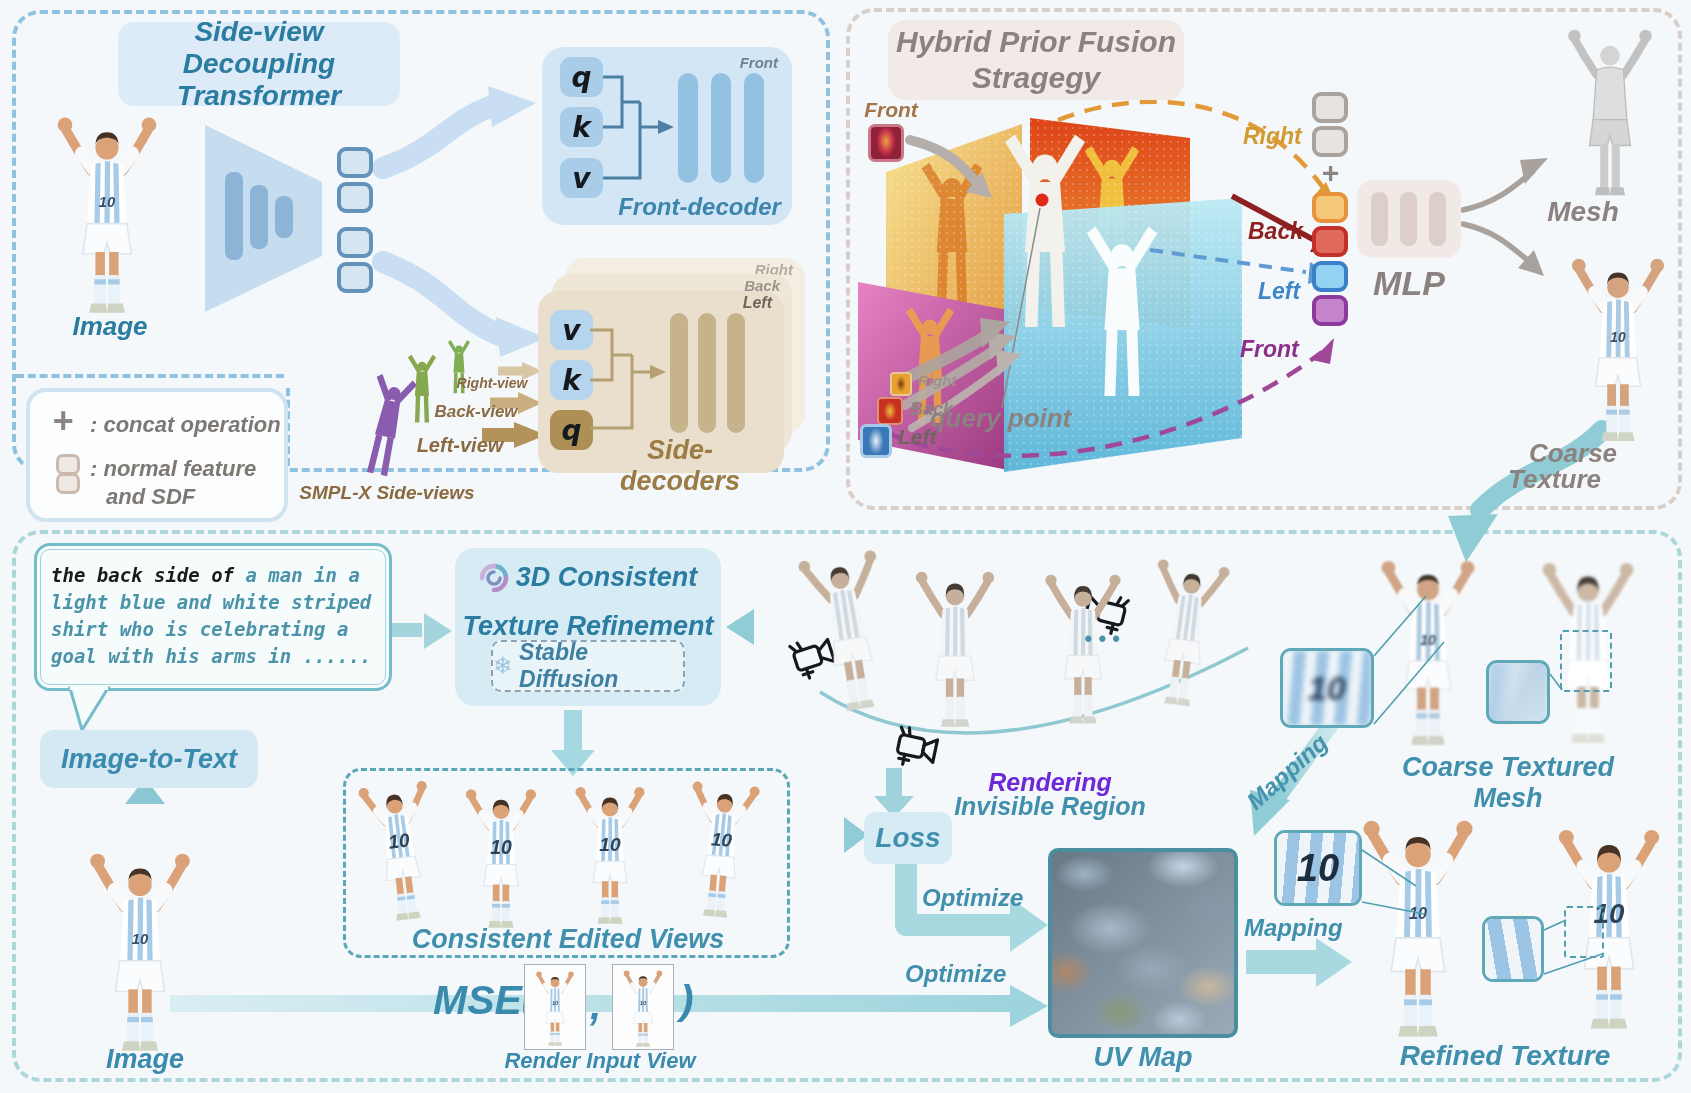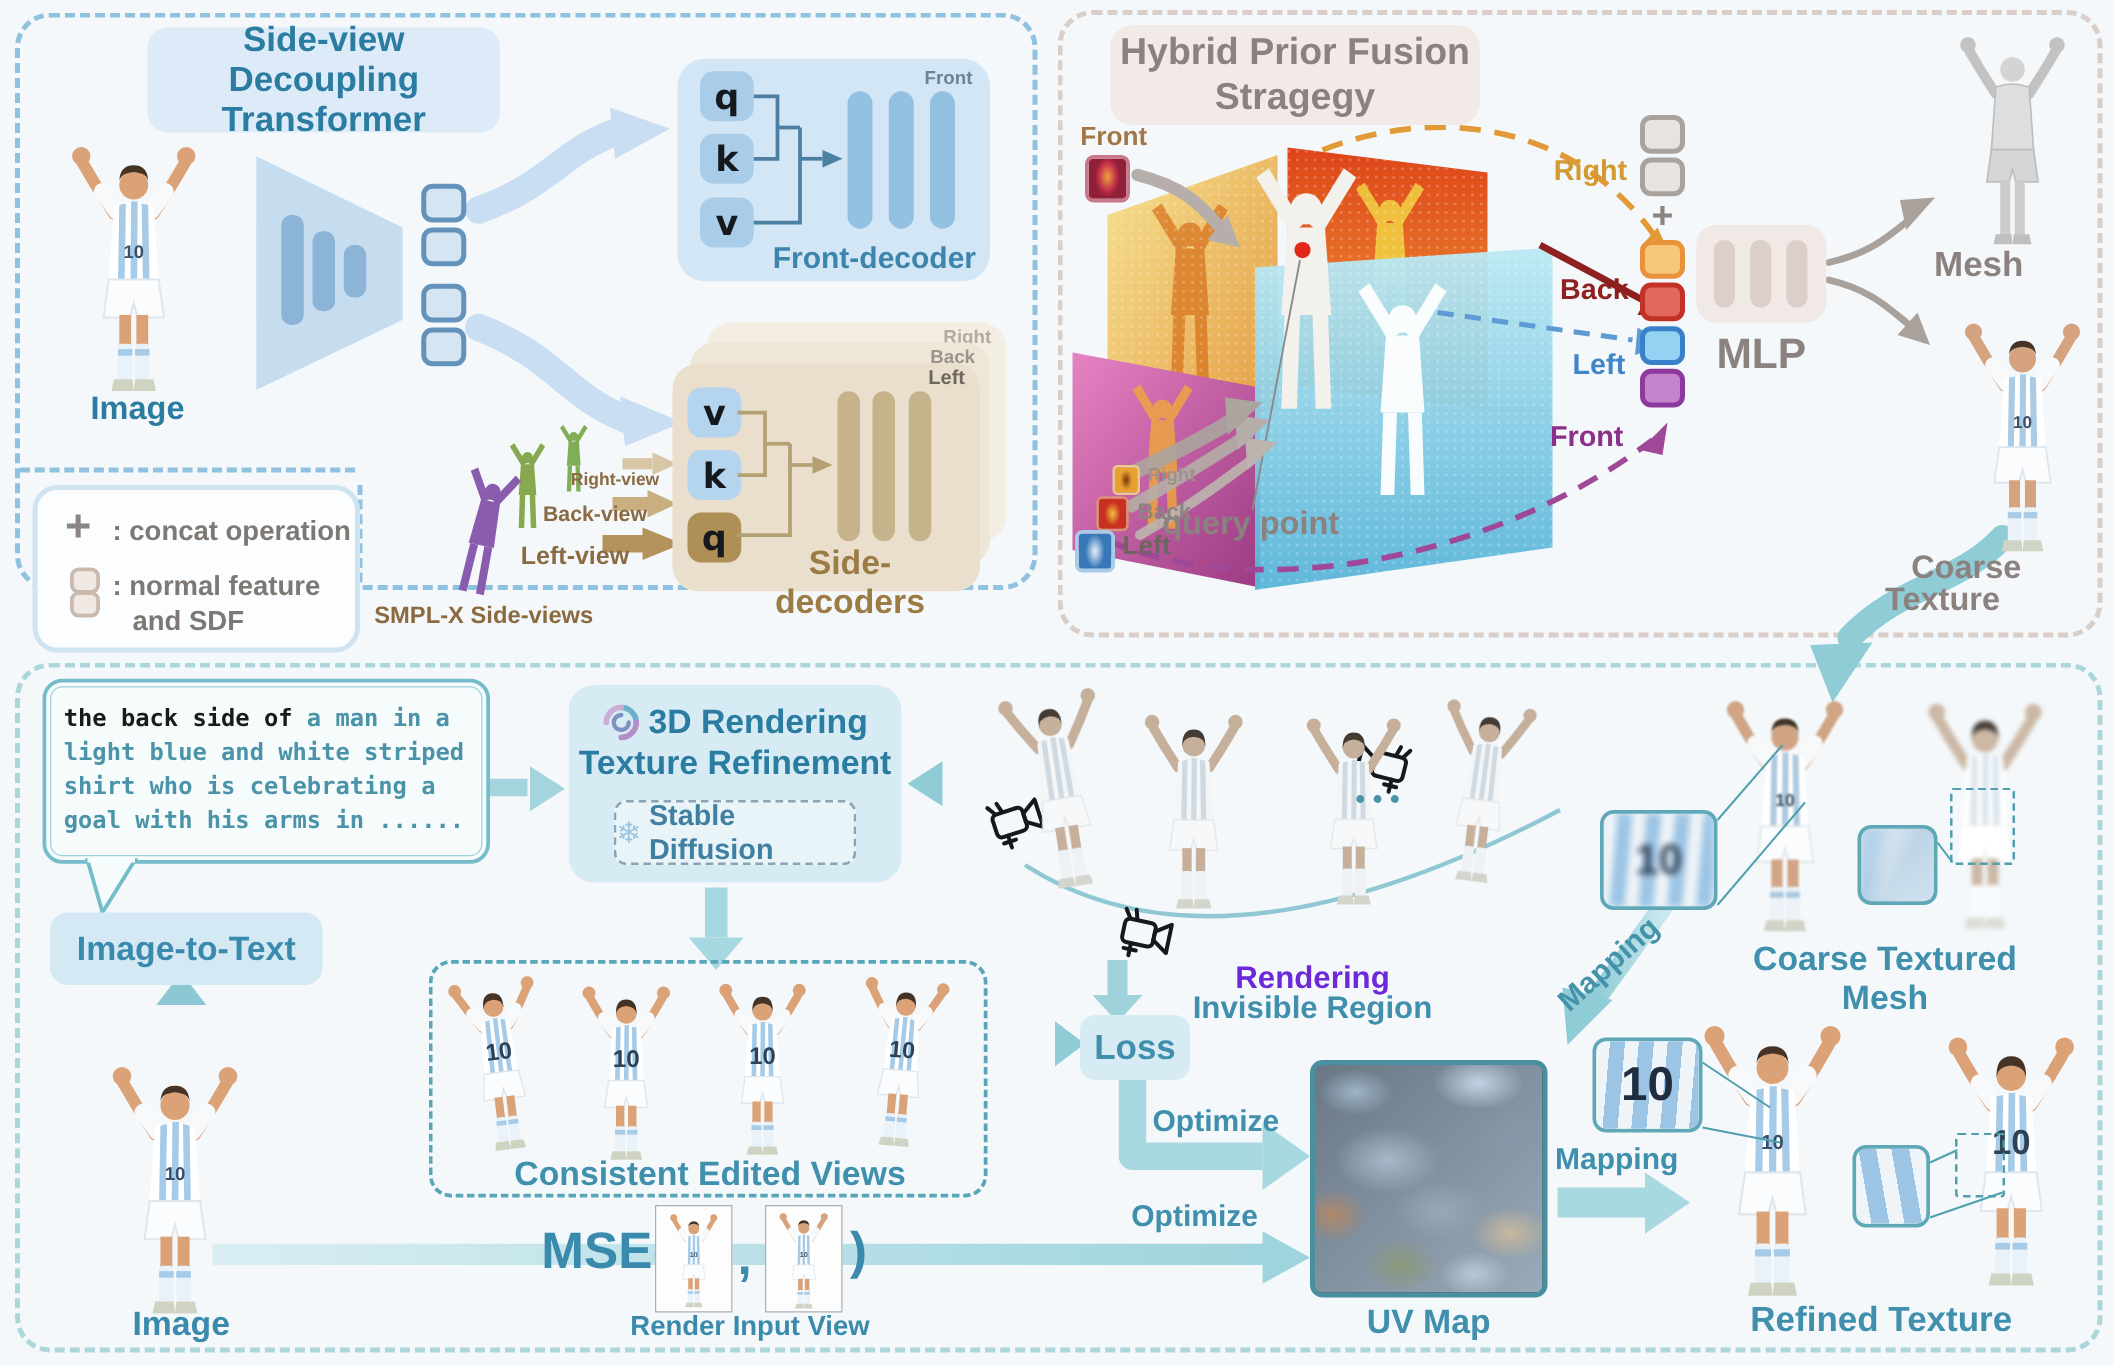--- a/index.html
+++ b/index.html
@@ -1,21 +1,21 @@
 <!DOCTYPE html>
 <html><head>
 <meta charset="utf-8">
 <style>
   :root{
     --teal:#3f8fad; --tealDark:#2b7ca1; --gray:#8b8280; --brown:#9c7c45;
     --panelA:#8fc2e0; --panelB:#d9cec8; --panelC:#abd7db;
   }
   *{margin:0;padding:0;box-sizing:border-box}
   body{font-family:"Liberation Sans",sans-serif;background:#f3f7f9;}
-  #stage{position:relative;width:1691px;height:1093px;overflow:hidden;background:#f4f8fa;}
+  #stage{position:relative;width:1691px;height:1093px;overflow:hidden;background:#f4f8fa;font-style:italic;}
   .abs{position:absolute}
   .panel{border-radius:28px;z-index:0}
   .lbl{font-weight:700;color:var(--teal);text-align:center;line-height:1.15;z-index:2}
   .box{border-radius:16px;z-index:2}
   .tok{width:36px;height:31px;border-radius:9px;border:4px solid;z-index:2}
   .qkv{width:43px;height:40px;border-radius:11px;font-weight:700;font-size:28px;color:#15181c;
        display:flex;align-items:center;justify-content:center;z-index:2;font-family:"DejaVu Sans",sans-serif}
   .fig{z-index:2;overflow:visible}
   .mono{font-family:"DejaVu Sans Mono",monospace}
   svg.ov{position:absolute;left:0;top:0;pointer-events:none}
@@ -402,23 +402,23 @@
   <div class="abs lbl" style="left:90px;top:1044px;width:110px;font-size:27px;color:#3a8aad">Image</div>
 
   <div class="abs box" style="left:455px;top:548px;width:266px;height:158px;background:#d7ebf4;border-radius:20px">
     <div style="display:flex;align-items:center;justify-content:center;margin-top:14px">
       <svg width="30" height="30" viewBox="0 0 30 30" style="margin-right:7px">
         <path d="M15 3 a12 12 0 0 1 12 12" stroke="#6fb0cc" stroke-width="4.5" fill="none" stroke-linecap="round"></path>
         <path d="M27 15 a12 12 0 0 1 -12 12" stroke="#b48cc8" stroke-width="4.5" fill="none" stroke-linecap="round"></path>
         <path d="M3 15 a12 12 0 0 1 12 -12" stroke="#c9aed8" stroke-width="4.5" fill="none" stroke-linecap="round"></path>
         <path d="M15 9 a6 6 0 1 0 6 6" stroke="#8090c0" stroke-width="3.5" fill="none" stroke-linecap="round"></path>
       </svg>
-      <span style="font-size:27px;font-weight:700;color:#2b7ca1">3D Rendering</span>
+      <span style="font-size:27px;font-weight:700;color:#2b7ca1">3D Consistent</span>
     </div>
-    <div style="text-align:center;font-size:27px;font-weight:700;color:#2b7ca1;margin-top:2px">Texture Refinement</div>
+    <div style="text-align:center;font-size:27px;font-weight:700;color:#2b7ca1;margin-top:18px">Texture Refinement</div>
     <div class="abs" style="left:36px;top:92px;width:194px;height:52px;border:2.5px dashed #8aa4b4;border-radius:10px;background:rgba(255,255,255,.45);
                 display:flex;align-items:center;justify-content:center">
       <span style="font-size:24px;color:#9cc6e0;margin-right:6px;font-family:'DejaVu Sans',sans-serif">❄</span>
       <span style="font-size:23px;font-weight:700;color:#3f7fa0">Stable Diffusion</span>
     </div>
   </div>
 
   <div class="abs" style="left:343px;top:768px;width:447px;height:190px;border:3.5px dashed #58a6b8;border-radius:18px;z-index:1"></div>
   <svg class="abs fig" viewBox="0 0 120 200" style="left:356px;top:776px;width:88px;height:146px;transform:rotate(-7deg)">
       <use href="#fig-back"></use>

